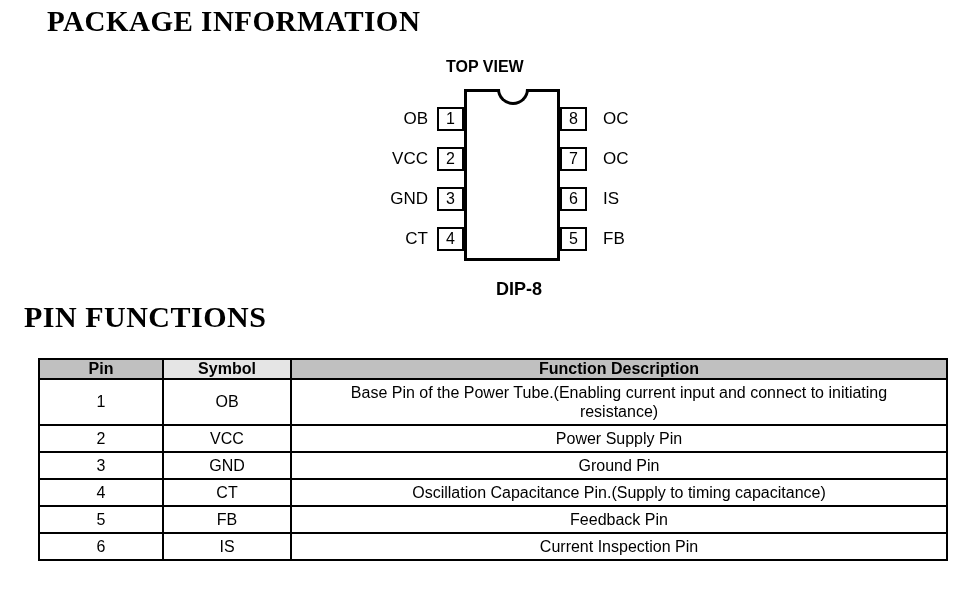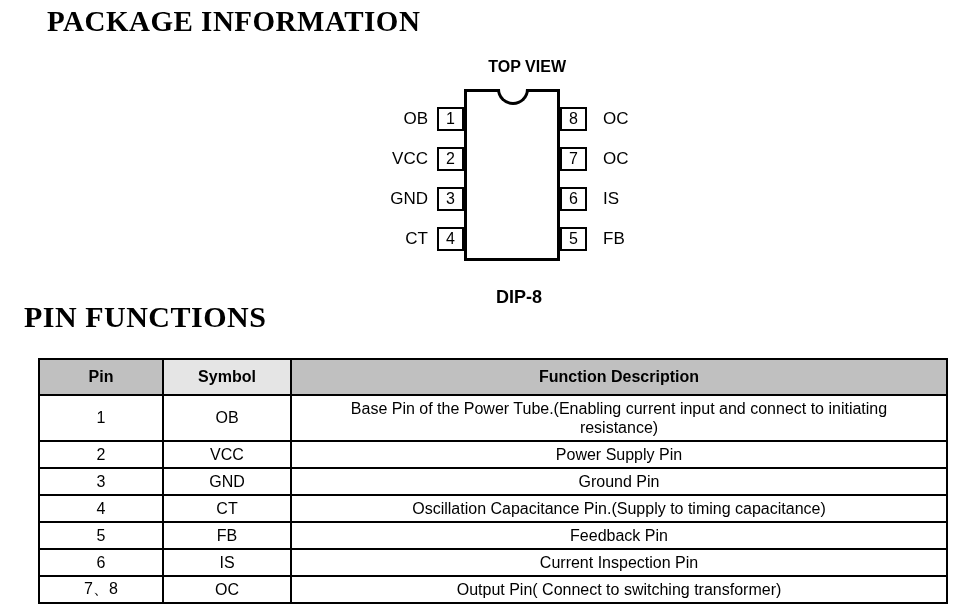--- a/index.html
+++ b/index.html
@@ -13,21 +13,21 @@
     font-weight:bold; font-size:29px; line-height:1.1;
     color:#000; letter-spacing:0.5px; white-space:nowrap;
   }
   #h-package { left:25px; top:6px;margin-left:22px; }
   #h-pinfunc { left:24px; top:300px; font-size:30px; }
 
   
   .diagram { position:absolute; left:0; top:0; width:971px; height:310px; }
   .topview {
     position:absolute; left:446px; top:58px; width:120px;
-    text-align:right; font-family:"Liberation Sans", sans-serif;
+    text-align:left; font-family:"Liberation Sans", sans-serif;
     font-weight:bold; font-size:16px; white-space:nowrap;
   }
   .chip-body {
     position:absolute; left:464px; top:89px; width:96px; height:172px;
     border:3px solid #000; box-sizing:border-box; background:#fff;
   }
   .chip-notch {
     position:absolute; left:497px; top:89px; width:32px; height:16px;
     box-sizing:border-box; background:#fff;
     border:3px solid #000; border-top:none;
@@ -45,36 +45,36 @@
     position:absolute; font-family:"Liberation Sans", sans-serif;
     font-size:17px; line-height:20px; white-space:nowrap;
   }
   .pin-label.left  { left:348px; width:80px; text-align:right; }
   .pin-label.right { left:603px; text-align:left; }
   .row0 { top:107px; } .lbl0 { top:109px; }
   .row1 { top:147px; } .lbl1 { top:149px; }
   .row2 { top:187px; } .lbl2 { top:189px; }
   .row3 { top:227px; } .lbl3 { top:229px; }
   .dip8 {
-    position:absolute; left:454px; top:287px; width:130px;
+    position:absolute; left:454px; top:279px; width:130px;
     text-align:center; font-family:"Liberation Sans", sans-serif;
     font-weight:bold; font-size:18px; white-space:nowrap;
   }
 
   
   .pin-table {
     position:absolute; left:38px; top:358px; width:910px;
     border-collapse:collapse; table-layout:fixed;
     font-family:"Liberation Sans","DejaVu Sans", sans-serif;
     font-size:16px; color:#000; text-align:center;
   }
   .pin-table th, .pin-table td {
     border:2px solid #000; padding:0 4px; vertical-align:middle;
   }
-  .pin-table thead tr { height:36px;margin-top:28px; }
+  .pin-table thead tr { height:20px;margin-top:28px; }
   .pin-table thead th { font-weight:bold; }
   .pin-table tbody tr { height:27px; }
   .pin-table tbody tr.tall { height:46px; }
   .pin-table td.desc { white-space:pre-line; line-height:19px;border-radius:8px; }
 </style>
 </head>
 <body>
 
 <div class="page">
 
@@ -153,21 +153,16 @@
       <tr>
         <td>5</td>
         <td>FB</td>
         <td class="desc">Feedback Pin</td>
       </tr>
       <tr>
         <td>6</td>
         <td>IS</td>
         <td class="desc">Current Inspection Pin</td>
       </tr>
-      <tr>
-        <td>7、8</td>
-        <td>OC</td>
-        <td class="desc">Output Pin( Connect to switching transformer)</td>
-      </tr>
     </tbody>
   </table>
 
 </div>
 
 </body></html>

